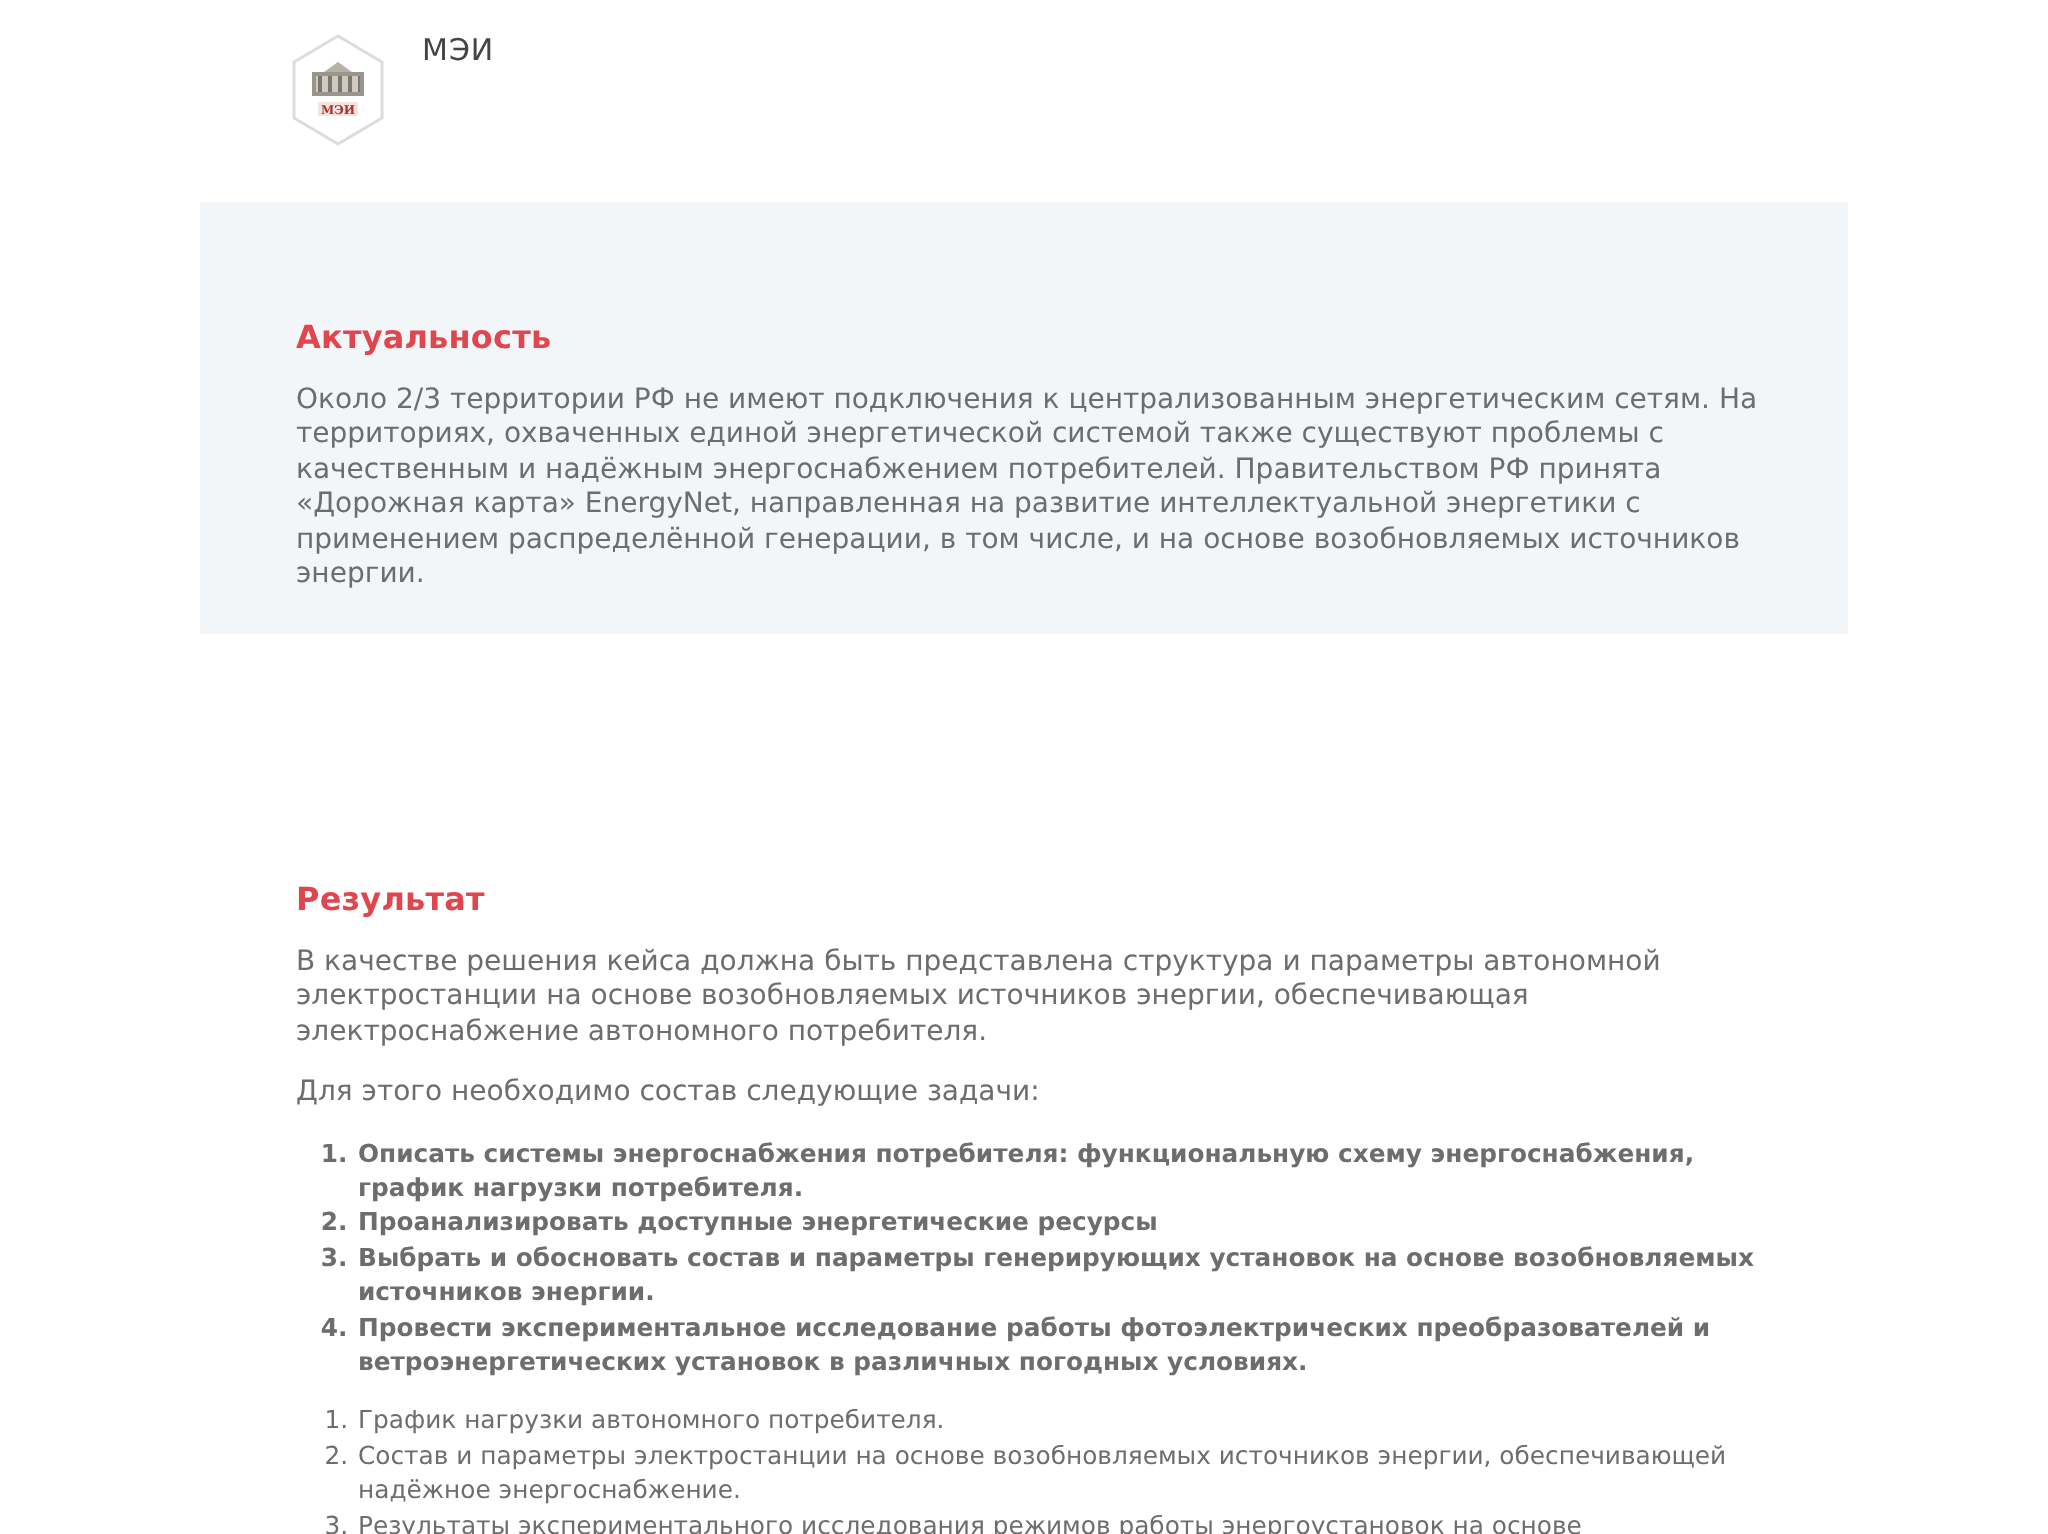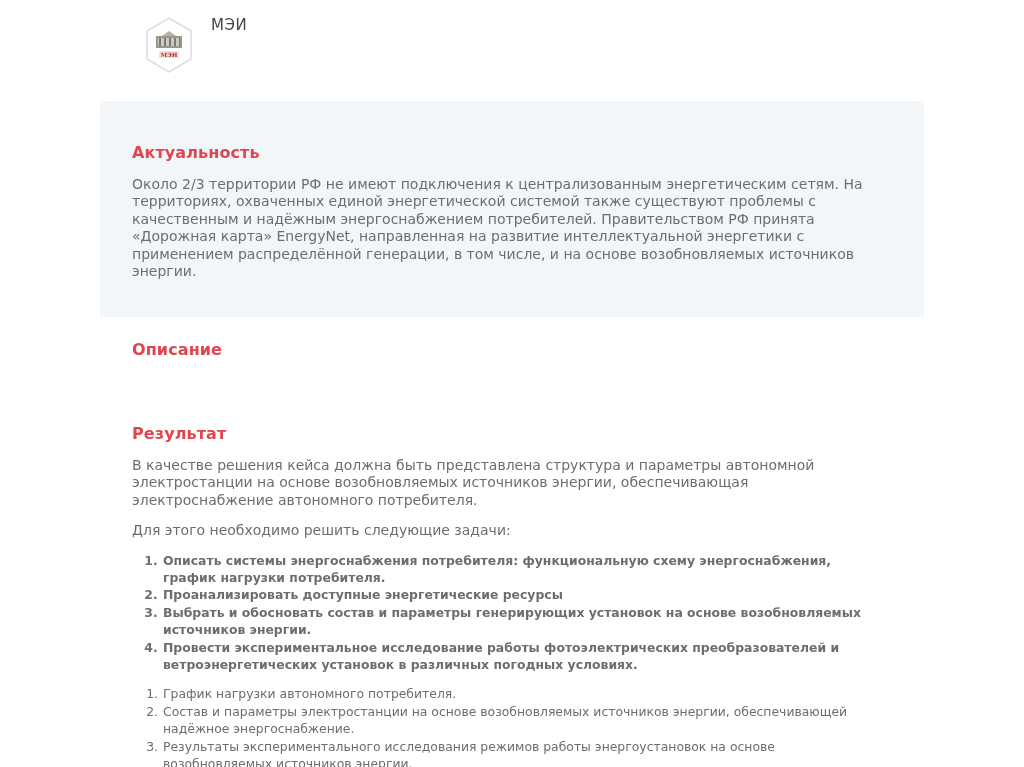--- a/index.html
+++ b/index.html
@@ -9,21 +9,21 @@
     position: relative;
   }
   .header { position: absolute; left: 144px; top: 16px; height: 58px; display: flex; align-items: flex-start; }
   .logo { width: 50px; height: 58px; position: relative; }
   .logo svg { position: absolute; left: 0; top: 0; }
   .brand { margin-left: 17px; font-size: 15px; color: #444; letter-spacing: 0.5px; }
   .gray-box {
     position: absolute; left: 100px; top: 101px; width: 824px; height: 216px;
     background: #f3f6f9;
   }
-  .section { position: absolute; left: 132px; width: 740px; }
+  .section { position: absolute; left: 148px; width: 740px; margin-top: 16px; }
   h2 {
     margin: 0; color: #e0464e; font-size: 16px; font-weight: bold;
     letter-spacing: 0.1px;
   }
   p { margin: 0; font-size: 14px; line-height: 17.4px; color: #6d6d6d; }
   ol { margin: 0; padding-left: 30px; font-size: 12.4px; line-height: 17.4px; color: #6d6d6d; }
   ol li { padding-left: 1px; }
 </style>
 </head>
 <body>
@@ -48,27 +48,26 @@
 </div>
 
 <div class="gray-box"></div>
 
 <div class="section" style="top:143px;">
   <h2>Актуальность</h2>
   <p style="margin-top:14px;">Около 2/3 территории РФ не имеют подключения к централизованным энергетическим сетям. На территориях, охваченных единой энергетической системой также существуют проблемы с качественным и надёжным энергоснабжением потребителей. Правительством РФ принята «Дорожная карта» EnergyNet, направленная на развитие интеллектуальной энергетики с применением распределённой генерации, в том числе, и на основе возобновляемых источников энергии.</p>
 </div>
 
 <div class="section" style="top:340px;">
-  <h2>Описание</h2>
 </div>
 
 <div class="section" style="top:424px;">
   <h2>Результат</h2>
   <p style="margin-top:14px;">В качестве решения кейса должна быть представлена структура и параметры автономной электростанции на основе возобновляемых источников энергии, обеспечивающая электроснабжение автономного потребителя.</p>
-  <p style="margin-top:13px;">Для этого необходимо решить следующие задачи:</p>
+  <p style="margin-top:13px;">Для этого необходимо состав следующие задачи:</p>
   <ol style="margin-top:12px;font-weight:bold;">
     <li>Описать системы энергоснабжения потребителя: функциональную схему энергоснабжения, график нагрузки потребителя.</li>
     <li>Проанализировать доступные энергетические ресурсы</li>
     <li>Выбрать и обосновать состав и параметры генерирующих установок на основе возобновляемых источников энергии.</li>
     <li>Провести экспериментальное исследование работы фотоэлектрических преобразователей и ветроэнергетических установок в различных погодных условиях.</li>
   </ol>
   <ol style="margin-top:12px;">
     <li>График нагрузки автономного потребителя.</li>
     <li>Состав и параметры электростанции на основе возобновляемых источников энергии, обеспечивающей надёжное энергоснабжение.</li>
     <li>Результаты экспериментального исследования режимов работы энергоустановок на основе возобновляемых источников энергии.</li>

